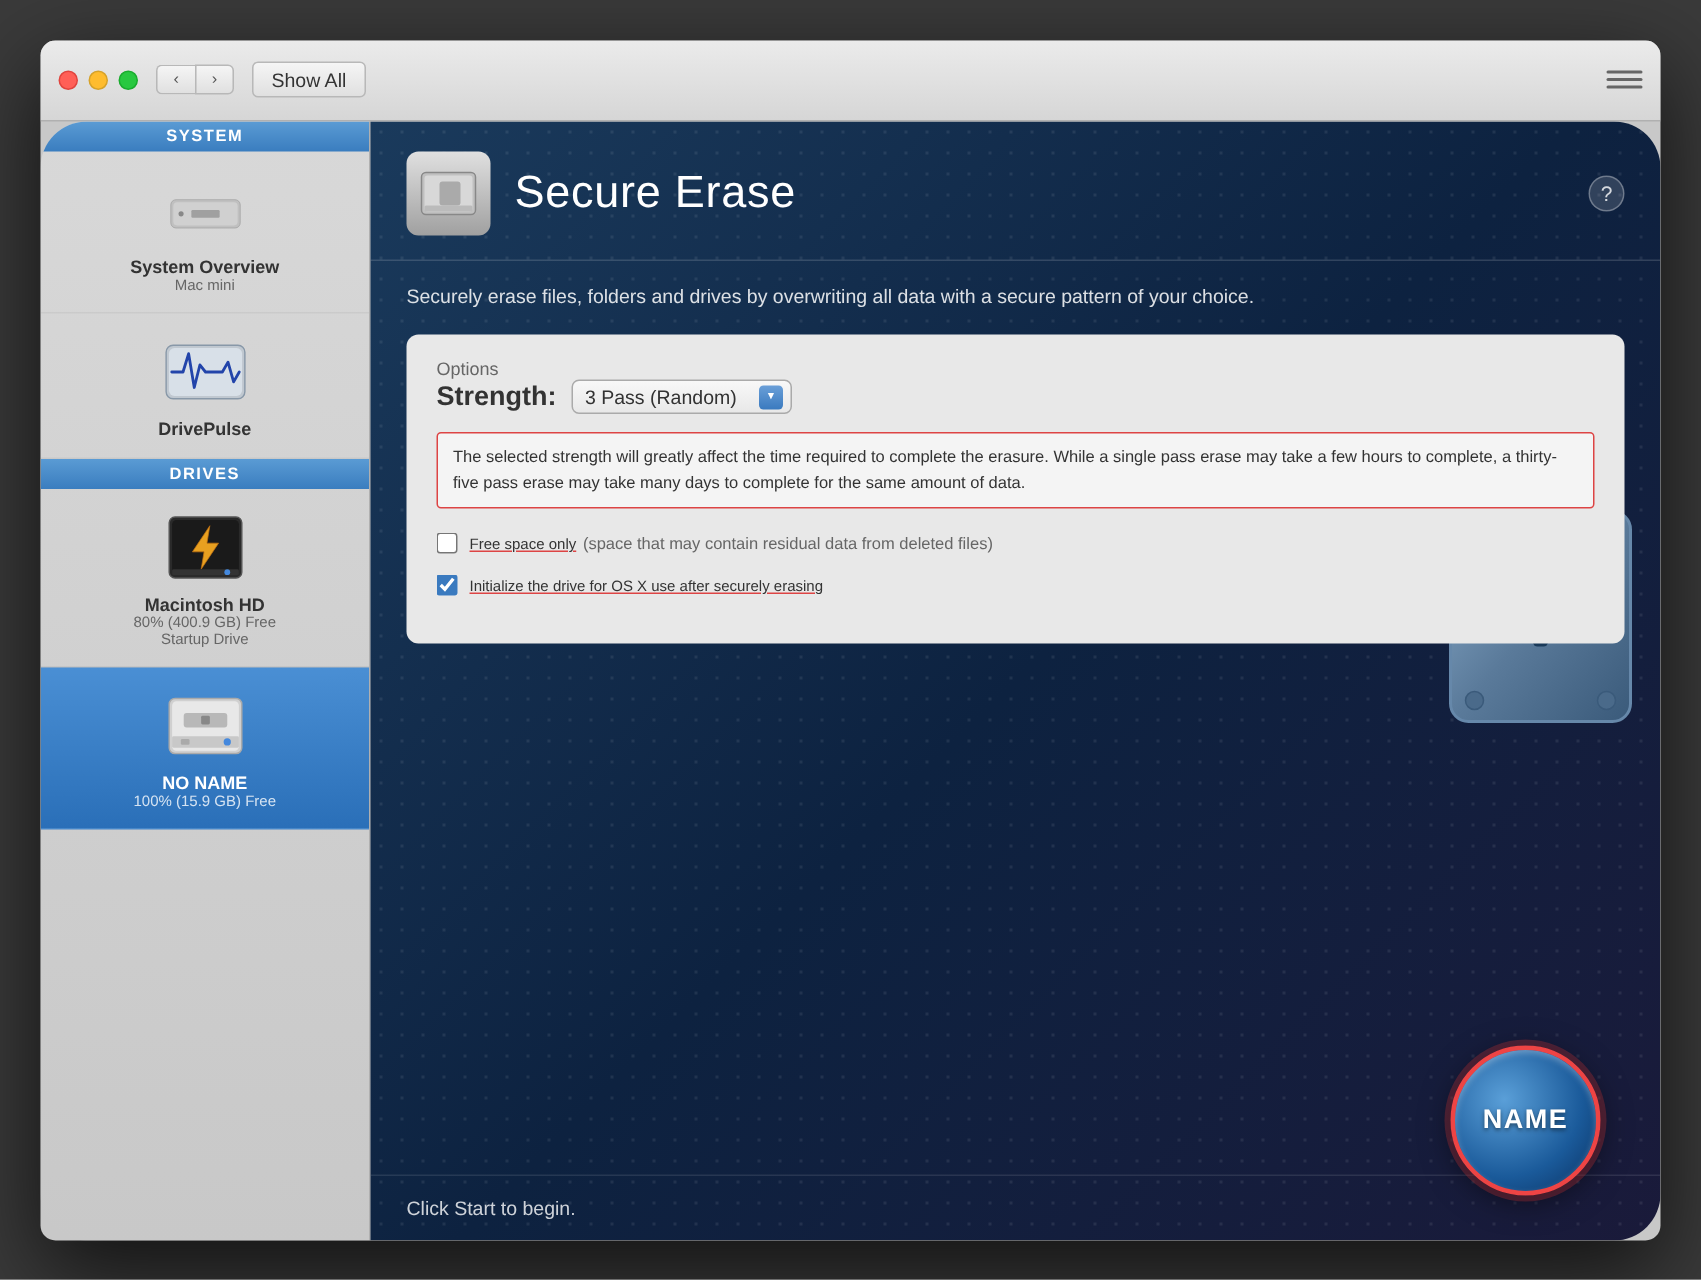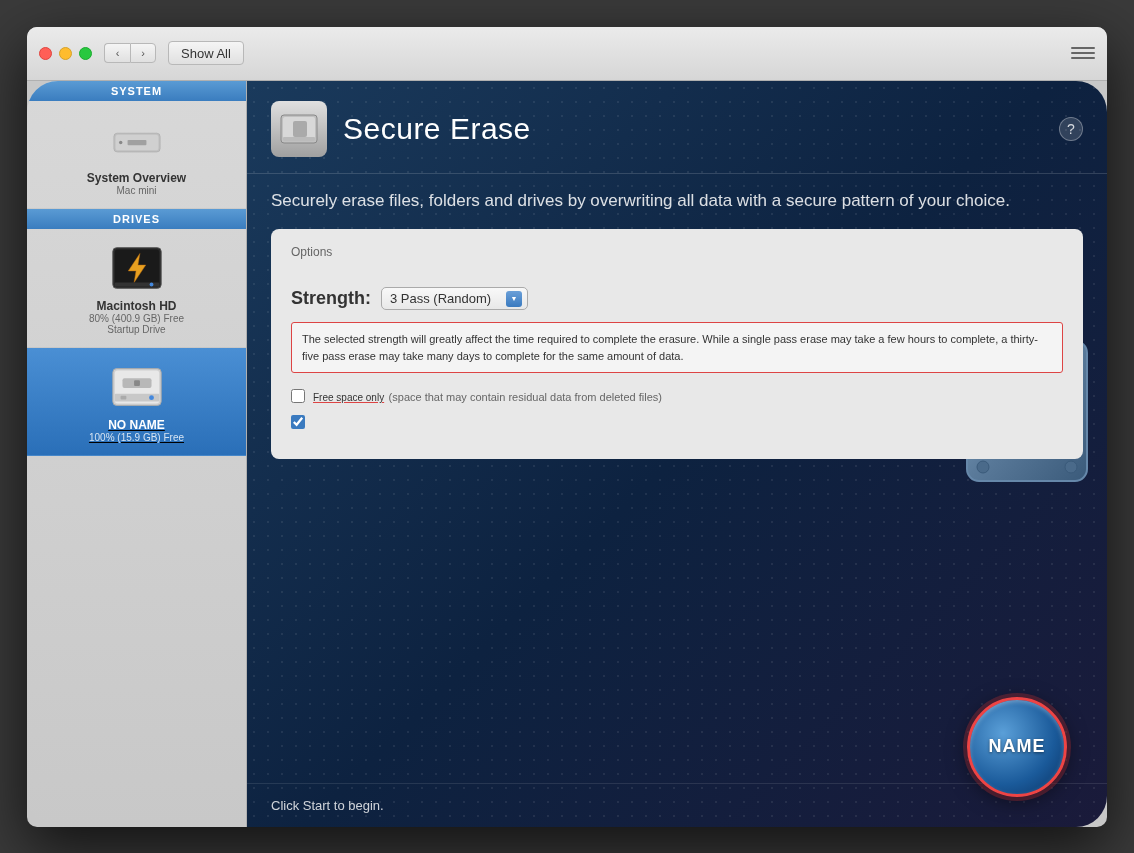--- a/index.html
+++ b/index.html
@@ -115,21 +115,20 @@
     .sidebar-item {
       display: flex;
       flex-direction: column;
       align-items: center;
       padding: 14px 10px 12px;
       cursor: pointer;
       border-bottom: 1px solid rgba(0,0,0,0.05);
     }
     .sidebar-item.active {
       background: linear-gradient(to bottom, #4a8fd4, #2a6fb8);
-      text-decoration: underline;
     }
     .sidebar-item-icon {
       width: 60px;
       height: 50px;
       display: flex;
       align-items: center;
       justify-content: center;
       margin-bottom: 6px;
     }
     .sidebar-item-label {
@@ -200,40 +199,40 @@
       justify-content: center;
       color: rgba(255,255,255,0.8);
       font-size: 14px;
       cursor: pointer;
       border: 1px solid rgba(255,255,255,0.3);
     }
     
     .panel-description {
       padding: 14px 24px 16px;
       color: rgba(255,255,255,0.85);
-      font-size: 17px;
+      font-size: 13px;
       line-height: 1.5;
       position: relative;
       z-index: 1;
       flex-shrink: 0;
     }
     
     .options-box {
       margin: 0 24px;
       background: #e8e8e8;
       border-radius: 8px;
       padding: 16px 20px 20px;
       position: relative;
       z-index: 1;
       flex-shrink: 0;
     }
     .options-title {
       font-size: 12px;
       color: #666;
-      margin-bottom: 28px;
+      margin-bottom: 0;
     }
     .strength-row {
       display: flex;
       align-items: center;
       margin-bottom: 12px;
       gap: 10px;
     }
     .strength-label {
       font-size: 18px;
       font-weight: bold;
@@ -404,20 +403,32 @@
             <rect x="8" y="12" width="54" height="22" rx="4" ry="4" fill="#c0c0c0" stroke="#999" stroke-width="0.5"></rect>
             <rect x="10" y="14" width="50" height="18" rx="3" ry="3" fill="#d0d0d0"></rect>
             <circle cx="16" cy="23" r="2" fill="#888"></circle>
             <rect x="24" y="20" width="22" height="6" rx="1" fill="#a0a0a0"></rect>
           </svg>
         </div>
         <div class="sidebar-item-label">System Overview</div>
         <div class="sidebar-item-sublabel">Mac mini</div>
       </div>
 
+      <div class="sidebar-item">
+        <div class="sidebar-item-icon">
+
+          <svg width="64" height="54" viewBox="0 0 64 54">
+            <rect x="4" y="8" width="56" height="38" rx="5" ry="5" fill="#c0c8d0" stroke="#8898a8" stroke-width="1"></rect>
+            <rect x="6" y="10" width="52" height="34" rx="4" ry="4" fill="#d8e0e8"></rect>
+
+            <polyline points="8,27 16,27 20,14 24,38 28,22 32,27 36,27 44,27 48,20 52,34 56,27" fill="none" stroke="#2244aa" stroke-width="2" stroke-linecap="round" stroke-linejoin="round"></polyline>
+          </svg>
+        </div>
+        <div class="sidebar-item-label">DrivePulse</div>
+      </div>
 
       <div class="sidebar-section-header">DRIVES</div>
 
       <div class="sidebar-item">
         <div class="sidebar-item-icon">
 
           <svg width="62" height="58" viewBox="0 0 62 58">
             <rect x="6" y="8" width="50" height="42" rx="4" fill="#2a2a2a" stroke="#555" stroke-width="1"></rect>
             <rect x="8" y="10" width="46" height="38" rx="3" fill="#1a1a1a"></rect>
 
@@ -514,20 +525,23 @@
           <div class="checkbox-row">
             <input type="checkbox" id="free-space-cb" style="">
             <label for="free-space-cb">
               <span class="checkbox-label underline-red">Free space only</span>
               <span class="checkbox-sublabel">(space that may contain residual data from deleted files)</span>
             </label>
           </div>
 
           <div class="checkbox-row">
             <input type="checkbox" id="init-cb" checked="" style="">
+            <label for="init-cb">
+              <span class="checkbox-label underline-red">Initialize the drive for OS X use after securely erasing</span>
+            </label>
           </div>
         </div>
 
         <div class="bottom-bar">Click Start to begin.</div>
       </div>
 
       <div class="start-btn-container">
         <div class="start-btn">NAME</div>
       </div>
     </div>

